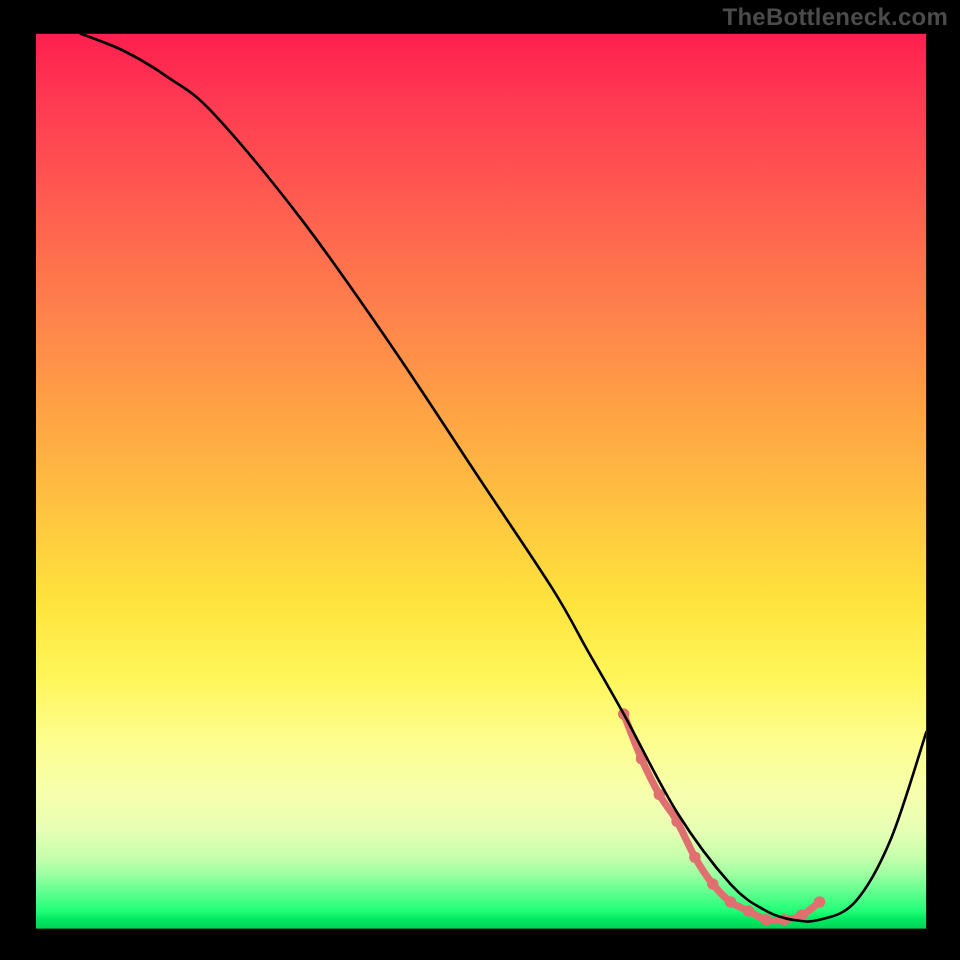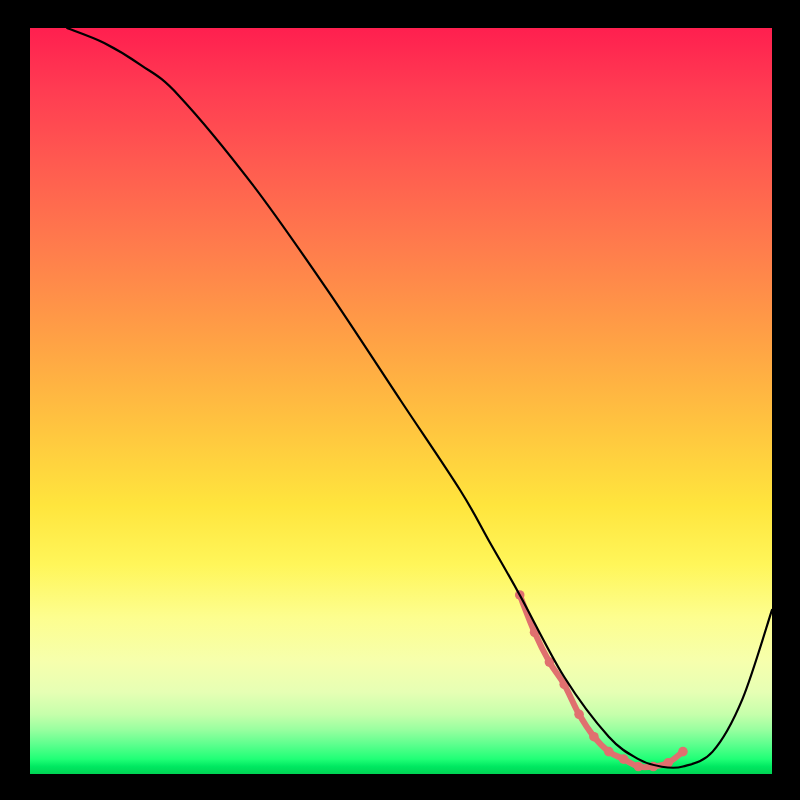--- a/index.html
+++ b/index.html
@@ -65,20 +65,21 @@
     inset: 0;
     width: 100%;
     height: 100%;
   }
 </style>
 </head>
 <body>
 
 <div class="stage">
 
+  <div class="watermark">TheBottleneck.com</div>
 
   <div class="plot-wrap">
     <div class="gradient"></div>
 
     <svg class="overlay" viewBox="0 0 742 746" preserveAspectRatio="none">
       <g id="highlight-layer">
           <path d="M 489.72,566.96 C 492.1933333333334,573.1766666666667 499.6133333333334,593.0699999999999 504.56000000000006,604.26 C 509.5066666666667,615.45 514.4533333333334,625.3966666666666 519.4,634.1 C 524.3466666666666,642.8033333333334 529.2933333333333,647.7766666666666 534.24,656.48 C 539.1866666666667,665.1833333333334 544.1333333333334,677.6166666666667 549.08,686.32 C 554.0266666666666,695.0233333333334 558.9733333333334,702.4833333333333 563.92,708.7 C 568.8666666666666,714.9166666666667 573.8133333333333,719.89 578.76,723.62 C 583.7066666666667,727.35 588.6533333333334,728.5933333333334 593.6,731.08 C 598.5466666666666,733.5666666666667 603.4933333333333,737.2966666666666 608.4399999999999,738.54 C 613.3866666666665,739.7833333333333 618.3333333333333,739.1616666666666 623.28,738.54 C 628.2266666666667,737.9183333333333 633.1733333333333,737.2966666666666 638.12,734.81 C 643.0666666666667,732.3233333333333 650.4866666666667,725.485 652.96,723.62" fill="none" stroke="#e0706f" stroke-width="6" stroke-linecap="round" stroke-linejoin="round"></path>
           <circle cx="489.72" cy="566.96" r="4.8" fill="#e0706f"></circle>
           <circle cx="504.56000000000006" cy="604.26" r="4.8" fill="#e0706f"></circle>
           <circle cx="519.4" cy="634.1" r="4.8" fill="#e0706f"></circle>

